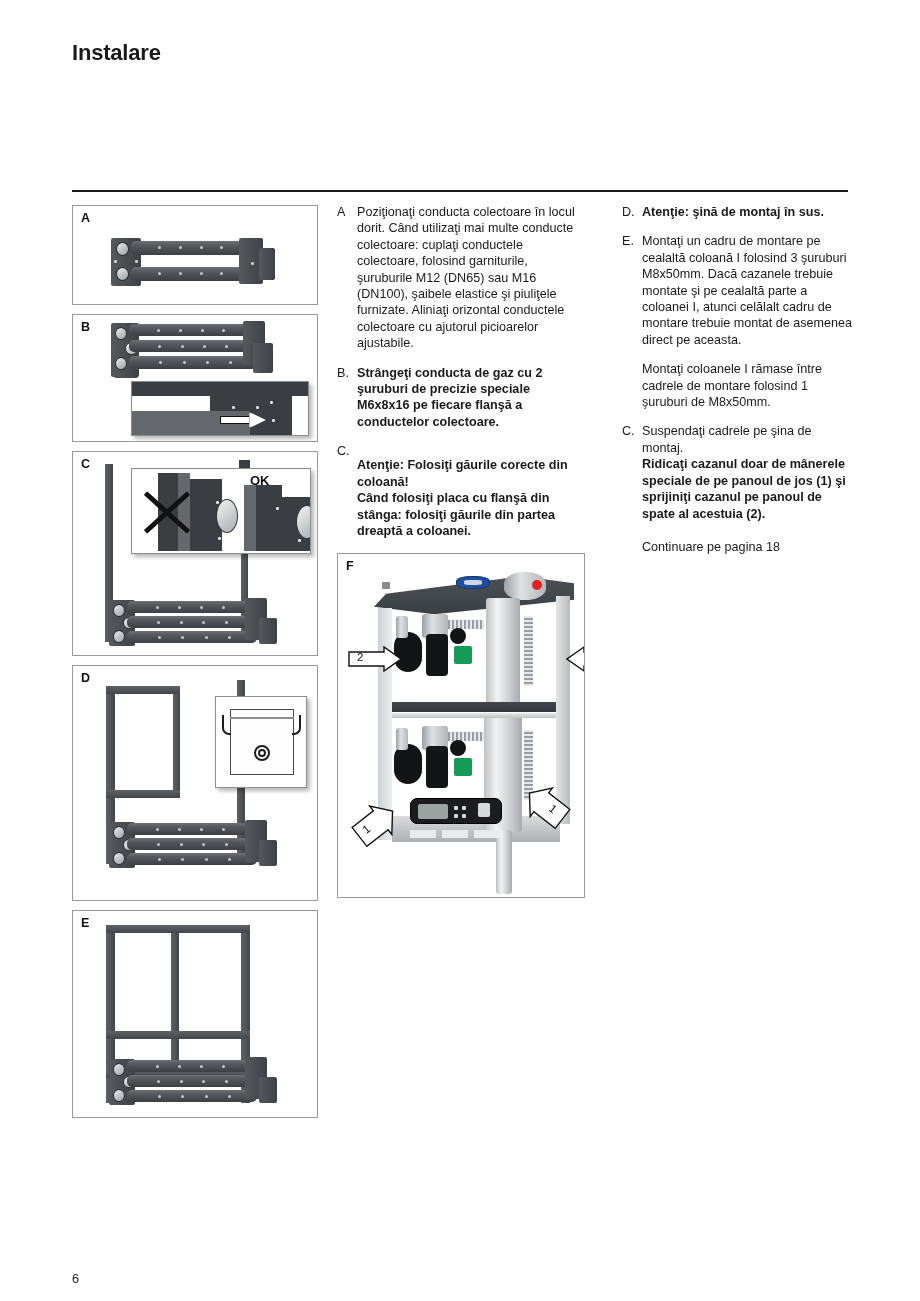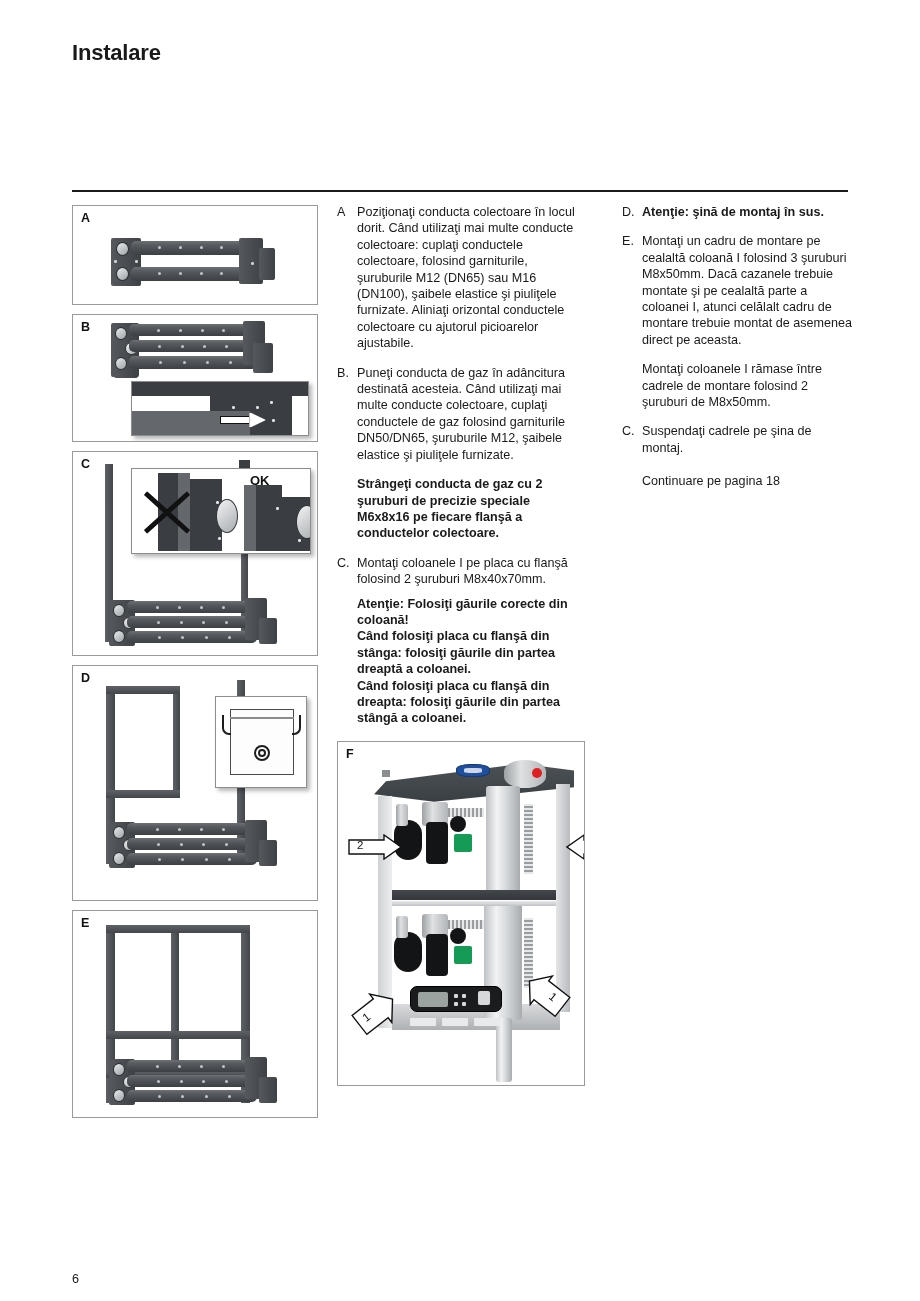--- a/index.html
+++ b/index.html
@@ -455,32 +455,29 @@
     <div class="item">
       <div class="marker">A</div>
       <div class="body">
         <p class="para">Poziţionaţi conducta colectoare în locul dorit. Când utilizaţi mai multe conducte colectoare: cuplaţi conductele colectoare, folosind garniturile, şuruburile M12 (DN65) sau M16 (DN100), şaibele elastice şi piuliţele furnizate. Aliniaţi orizontal conductele colectoare cu ajutorul picioarelor ajustabile.</p>
       </div>
     </div>
 
     <div class="item">
       <div class="marker">B.</div>
       <div class="body">
-        <p class="para">Puneţi conducta de gaz în adâncitura destinată acesteia. Când utilizaţi mai multe conducte colectoare, cuplaţi conductele de gaz folosind garniturile DN50/DN65, şuruburile M12, şaibele elastice şi piuliţele furnizate.</p>
         <p class="para b">Strângeţi conducta de gaz cu 2 şuruburi de precizie speciale M6x8x16 pe fiecare flanşă a conductelor colectoare.</p>
       </div>
     </div>
 
     <div class="item">
       <div class="marker">C.</div>
       <div class="body">
-        <p class="para">Montaţi coloanele I pe placa cu flanşă folosind 2 şuruburi M8x40x70mm.</p>
-        <p class="para b" style="margin-top:8px;">Atenţie: Folosiţi găurile corecte din coloană!</p>
+        <p class="para b" style="margin-top:14px;">Atenţie: Folosiţi găurile corecte din coloană!</p>
         <p class="para b" style="margin-top:0;">Când folosiţi placa cu flanşă din stânga: folosiţi găurile din partea dreaptă a coloanei.</p>
-        <p class="para b" style="margin-top:0;">Când folosiţi placa cu flanşă din dreapta: folosiţi găurile din partea stângă a coloanei.</p>
       </div>
     </div>
 
     <div class="figF" style="margin-top:14px;height:345px;">
       <div class="fig-label">F</div>
       <div class="photo">
 
         <div class="cab-top" style="left:36px;top:22px;width:200px;height:38px;
              clip-path:polygon(6% 46%,74% 0,100% 18%,100% 62%,30% 100%,0 80%);"></div>
         <div class="blue-handle" style="left:118px;top:22px;width:34px;height:13px;"></div>
@@ -573,28 +570,29 @@
       <div class="marker">D.</div>
       <div class="body">
         <p class="para b">Atenţie: şină de montaj în sus.</p>
       </div>
     </div>
 
     <div class="item">
       <div class="marker">E.</div>
       <div class="body">
         <p class="para">Montaţi un cadru de montare pe cealaltă coloană I folosind 3 şuruburi M8x50mm. Dacă cazanele trebuie montate şi pe cealaltă parte a coloanei I, atunci celălalt cadru de montare trebuie montat de asemenea direct pe aceasta.</p>
-        <p class="para">Montaţi coloanele I rămase între cadrele de montare folosind 2 şuruburi de M8x50mm.</p>
+        <p class="para">Montaţi coloanele I rămase între cadrele de montare folosind 1 şuruburi de M8x50mm.</p>
       </div>
     </div>
 
     <div class="item">
       <div class="marker">C.</div>
       <div class="body">
         <p class="para">Suspendaţi cadrele pe şina de montaj.</p>
+        <p class="para b" style="margin-top:0;">Ridicaţi cazanul doar de mânerele speciale de pe panoul de jos (1) şi sprijiniţi cazanul pe panoul de spate al acestuia (2).</p>
       </div>
     </div>
 
     <div class="indented" style="margin-top:17px;">Continuare pe pagina 18</div>
 
   </div>
 
   <div class="page-number">6</div>
 
 </div>

